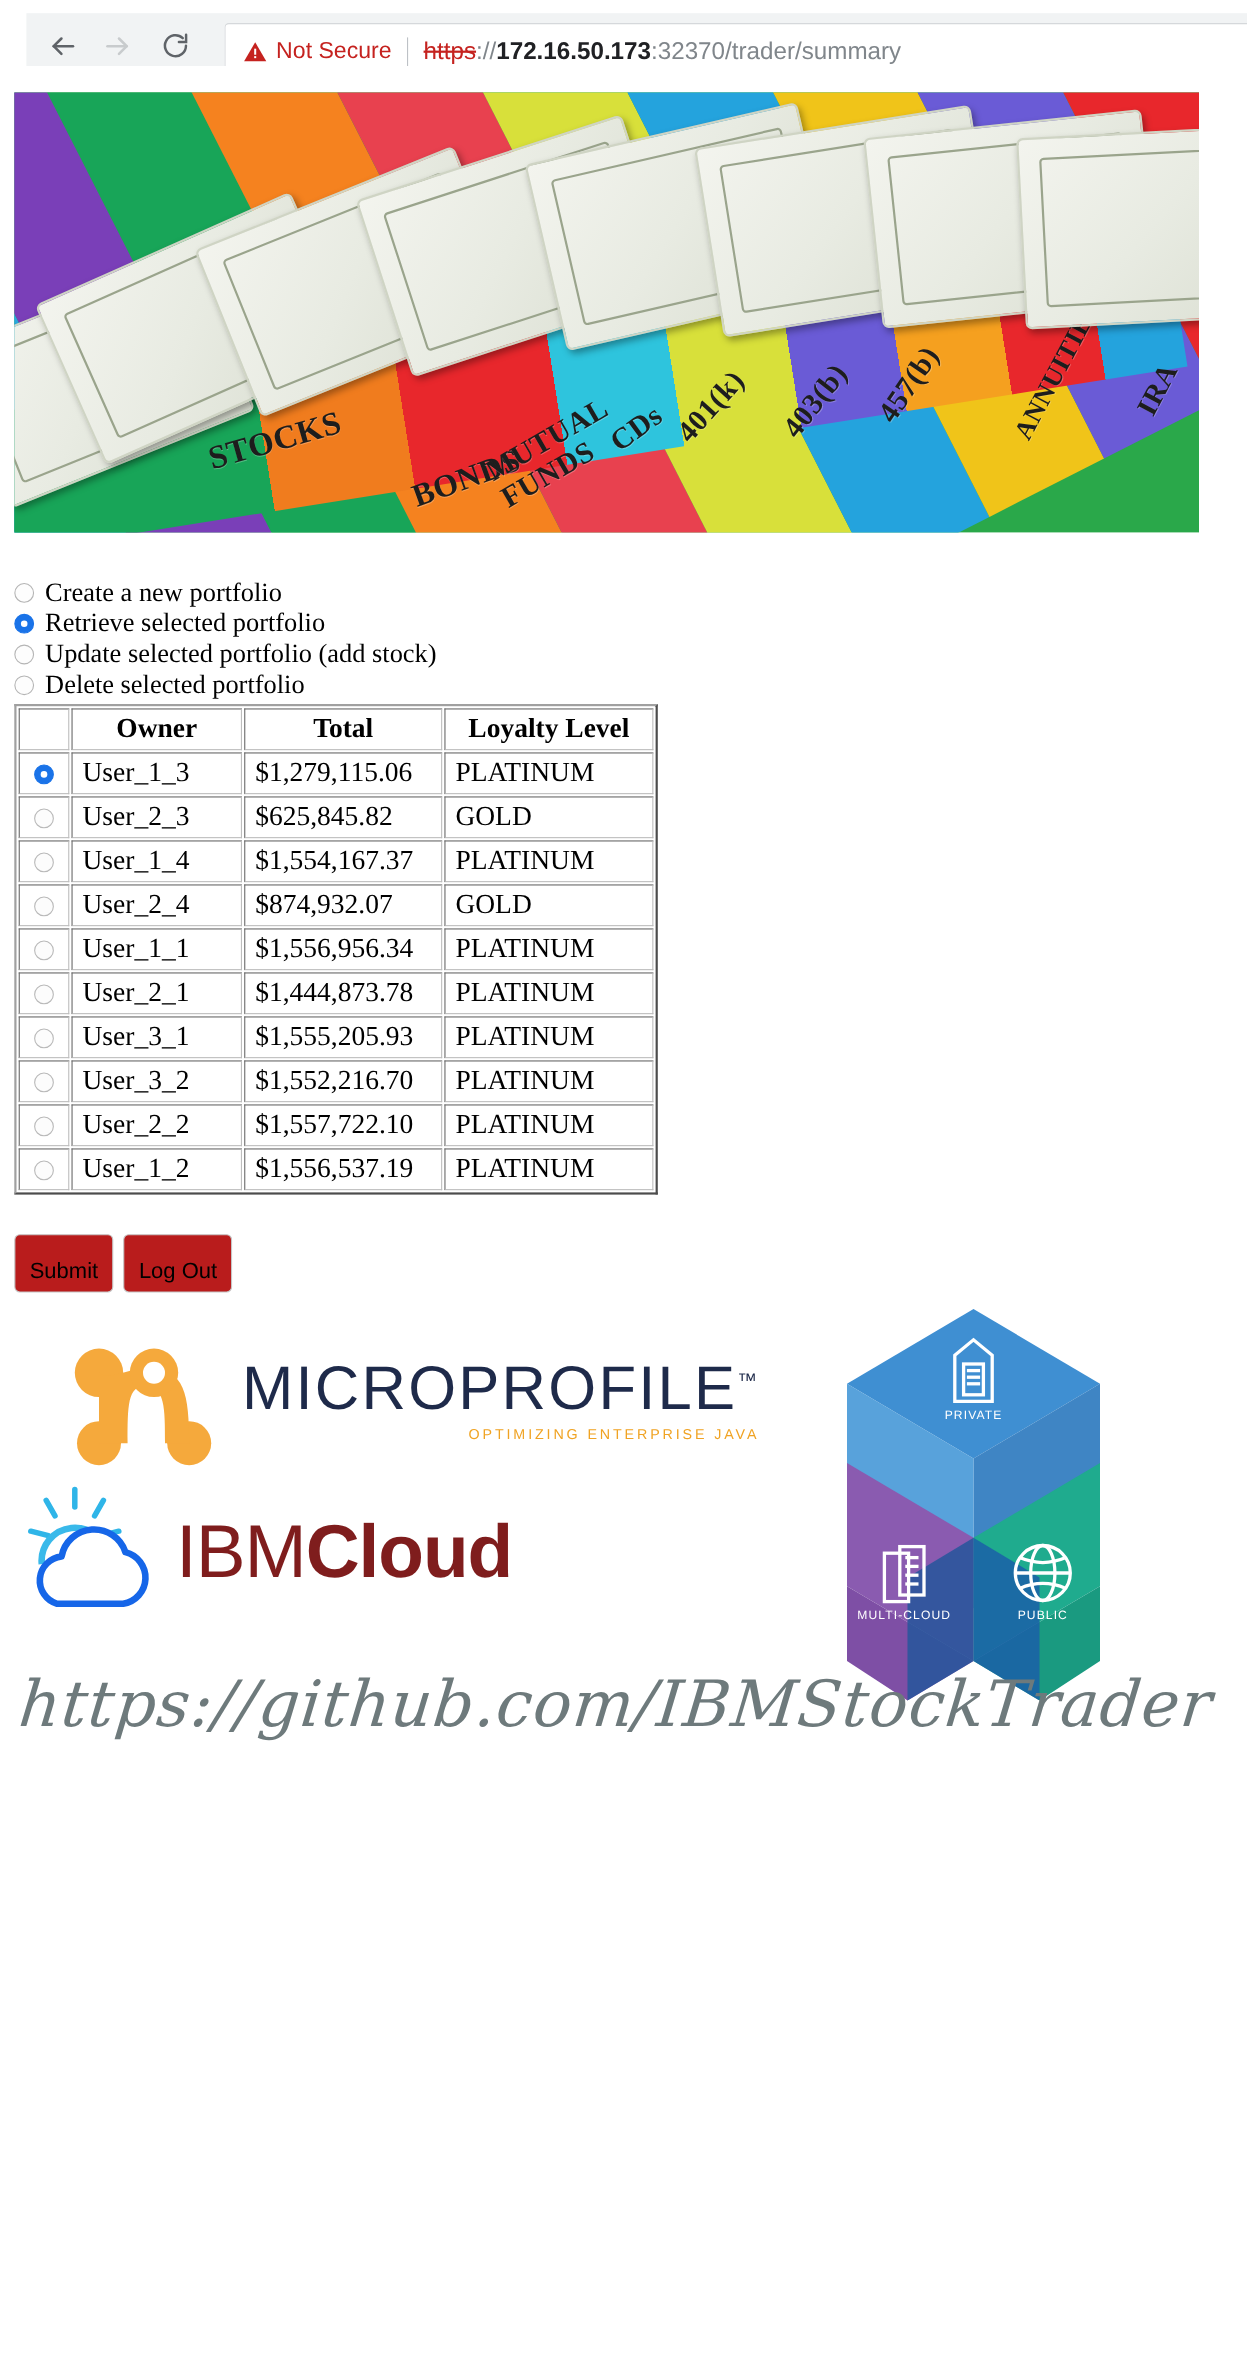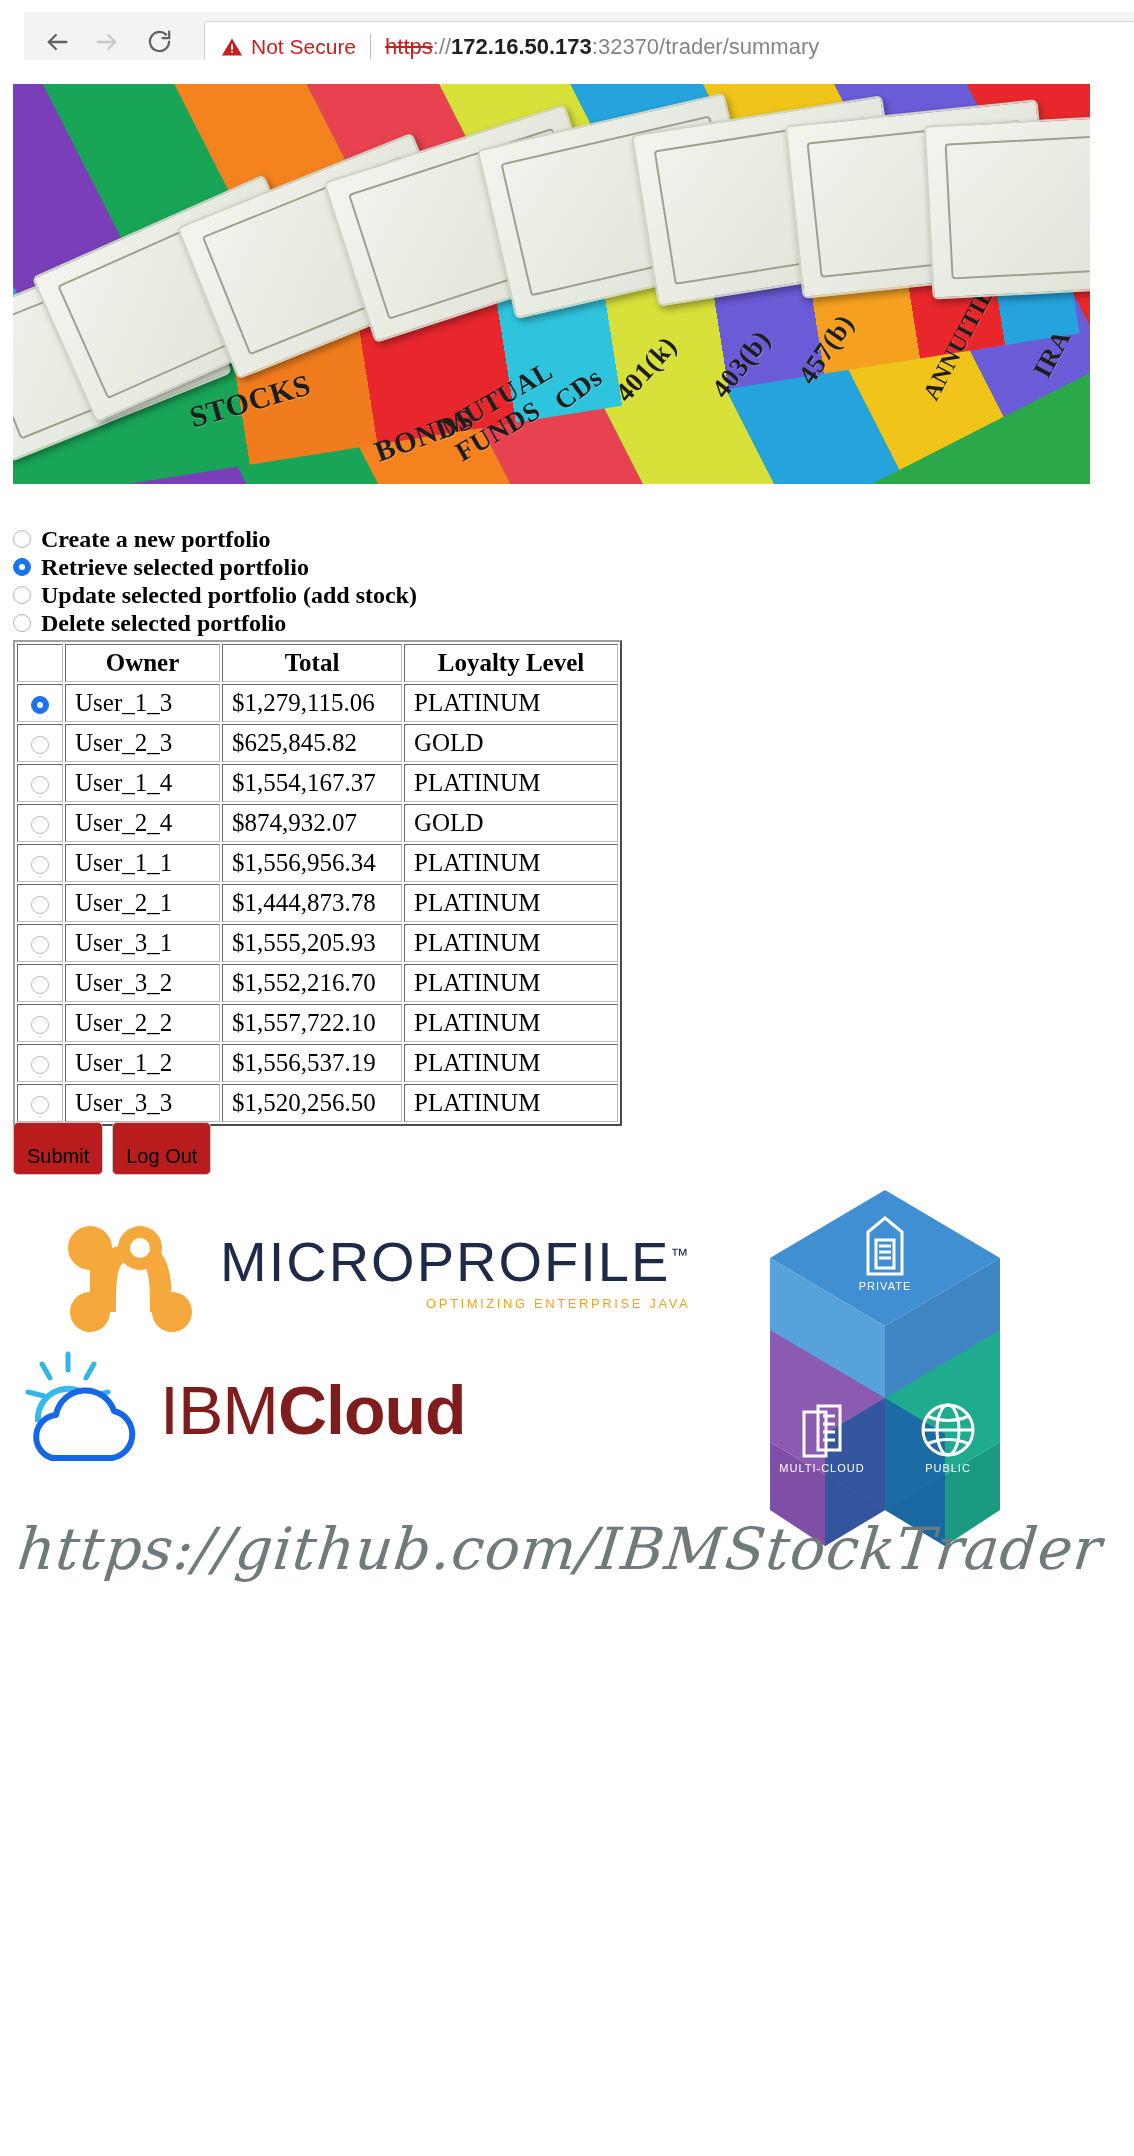--- a/index.html
+++ b/index.html
@@ -192,21 +192,20 @@
     position: absolute;
     left: 13px;
     top: 465px;
     width: 700px;
   }
   .opt-row {
     display: flex;
     align-items: center;
     height: 28px;
     margin-bottom: 0px;
-    font-weight: bold;
   }
   .radio {
     width: 18px;
     height: 18px;
     border-radius: 50%;
     border: 1px solid #b5b5b5;
     background: #fdfdfd;
     box-sizing: border-box;
     flex: none;
     margin-right: 10px;
@@ -261,21 +260,21 @@
     text-align: center;
   }
   td.col-select {
     width: 46px;
     text-align: center;
     padding: 4px 6px;
   }
   th.col-select { width: 46px; }
   td.col-owner  { width: 155px; text-align: left; }
   td.col-total  { width: 180px; text-align: left; white-space: nowrap; }
-  td.col-level  { width: 214px; text-align: left; }
+  td.col-level  { width: 190px; text-align: left; }
   .cell-radio {
     display: inline-block;
     width: 18px;
     height: 18px;
     border-radius: 50%;
     border: 1px solid #b9b9b9;
     background: #fcfcfc;
     box-sizing: border-box;
     position: relative;
     vertical-align: middle;
@@ -604,28 +603,20 @@
 
         <tr>
           <td class="col-select">
             <span class="cell-radio"></span>
           </td>
           <td class="col-owner">User_1_2</td>
           <td class="col-total">$1,556,537.19</td>
           <td class="col-level">PLATINUM</td>
         </tr>
 
-        <tr>
-          <td class="col-select">
-            <span class="cell-radio"></span>
-          </td>
-          <td class="col-owner">User_3_3</td>
-          <td class="col-total">$1,520,256.50</td>
-          <td class="col-level">PLATINUM</td>
-        </tr>
 
       </tbody>
     </table>
   </div>
 
   <div class="actions">
     <button class="btn">Submit</button>
     <button class="btn">Log Out</button>
   </div>
 

